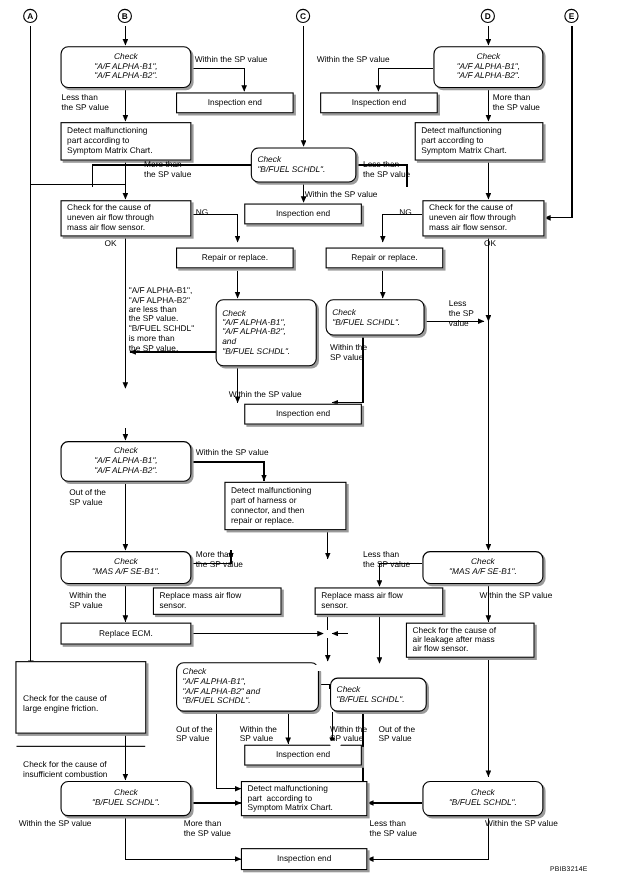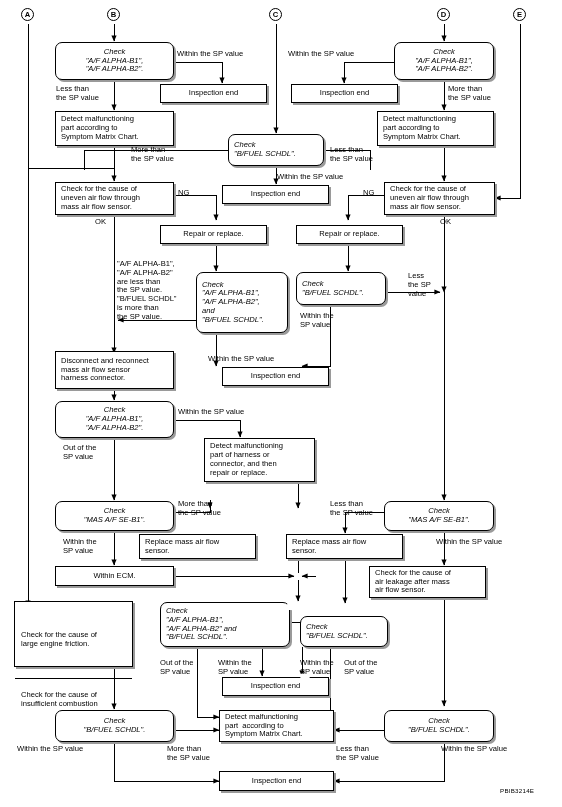--- a/index.html
+++ b/index.html
@@ -200,23 +200,20 @@
 
   <div class="node round vc" style="left:196px;top:272px;width:92px;height:61px;">Check
 "A/F ALPHA-B1",
 "A/F ALPHA-B2",
 and
 "B/FUEL SCHDL".</div>
 
   <div class="node round vc" style="left:296px;top:272px;width:90px;height:33px;">Check
 "B/FUEL SCHDL".</div>
 
-  <div class="node vc" style="left:55px;top:351px;width:119px;height:38px;">Disconnect and reconnect
-mass air flow sensor
-harness connector.</div>
 
   <div class="node ctr vc" style="left:222px;top:367px;width:107px;height:19px;">Inspection end</div>
 
   <div class="node round ctr vc" style="left:55px;top:401px;width:119px;height:37px;">Check
 "A/F ALPHA-B1",
 "A/F ALPHA-B2".</div>
 
   <div class="node vc" style="left:204px;top:438px;width:111px;height:44px;">Detect malfunctioning
 part of harness or
 connector, and then
@@ -227,21 +224,21 @@
 
   <div class="node round ctr vc" style="left:384px;top:501px;width:110px;height:30px;">Check
 "MAS A/F SE-B1".</div>
 
   <div class="node vc" style="left:139px;top:534px;width:117px;height:25px;">Replace mass air flow
 sensor.</div>
 
   <div class="node vc" style="left:286px;top:534px;width:117px;height:25px;">Replace mass air flow
 sensor.</div>
 
-  <div class="node ctr vc" style="left:55px;top:566px;width:119px;height:20px;">Within ECM.</div>
+  <div class="node ctr vc" style="left:55px;top:566px;width:119px;height:20px;">Replace ECM.</div>
 
   <div class="node vc" style="left:369px;top:566px;width:117px;height:32px;">Check for the cause of
 air leakage after mass
 air flow sensor.</div>
 
   <div class="node stack" style="left:14px;top:601px;width:119px;height:66px;">
     <div class="cell" style="height:33px;">Check for the cause of
 large engine friction.</div>
     <div class="cell" style="height:33px;">Check for the cause of
 insufficient combustion</div>

